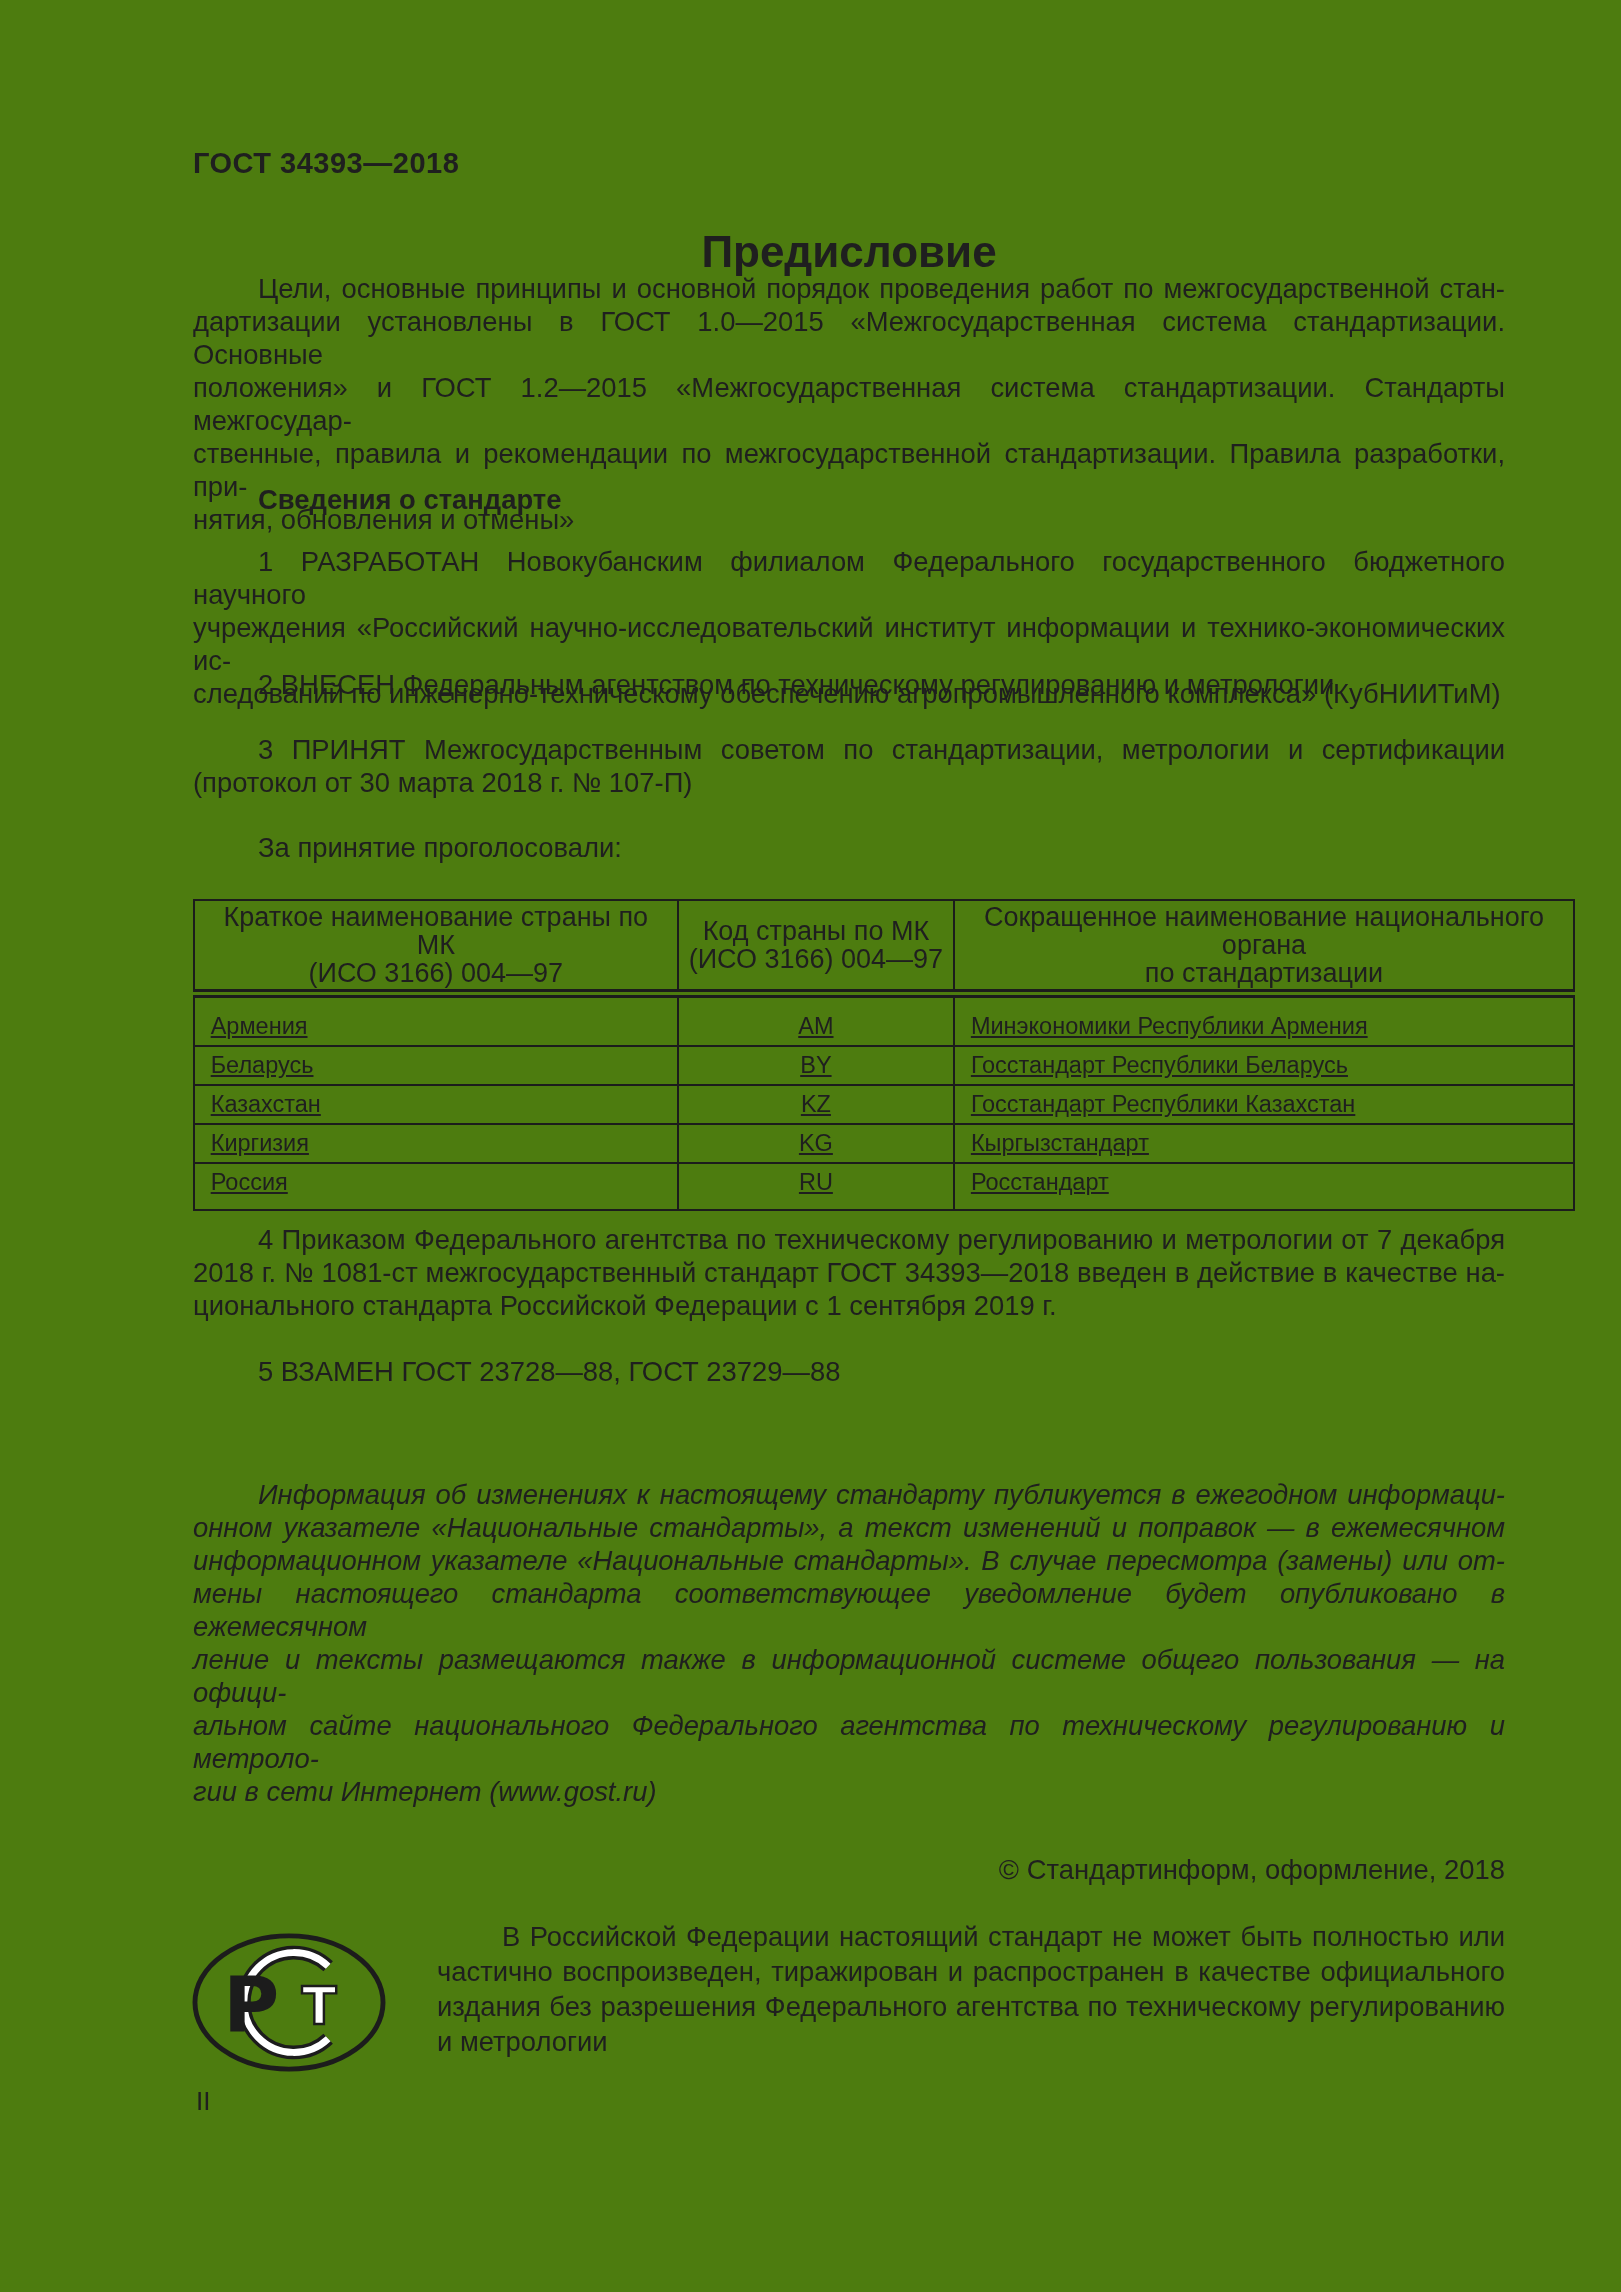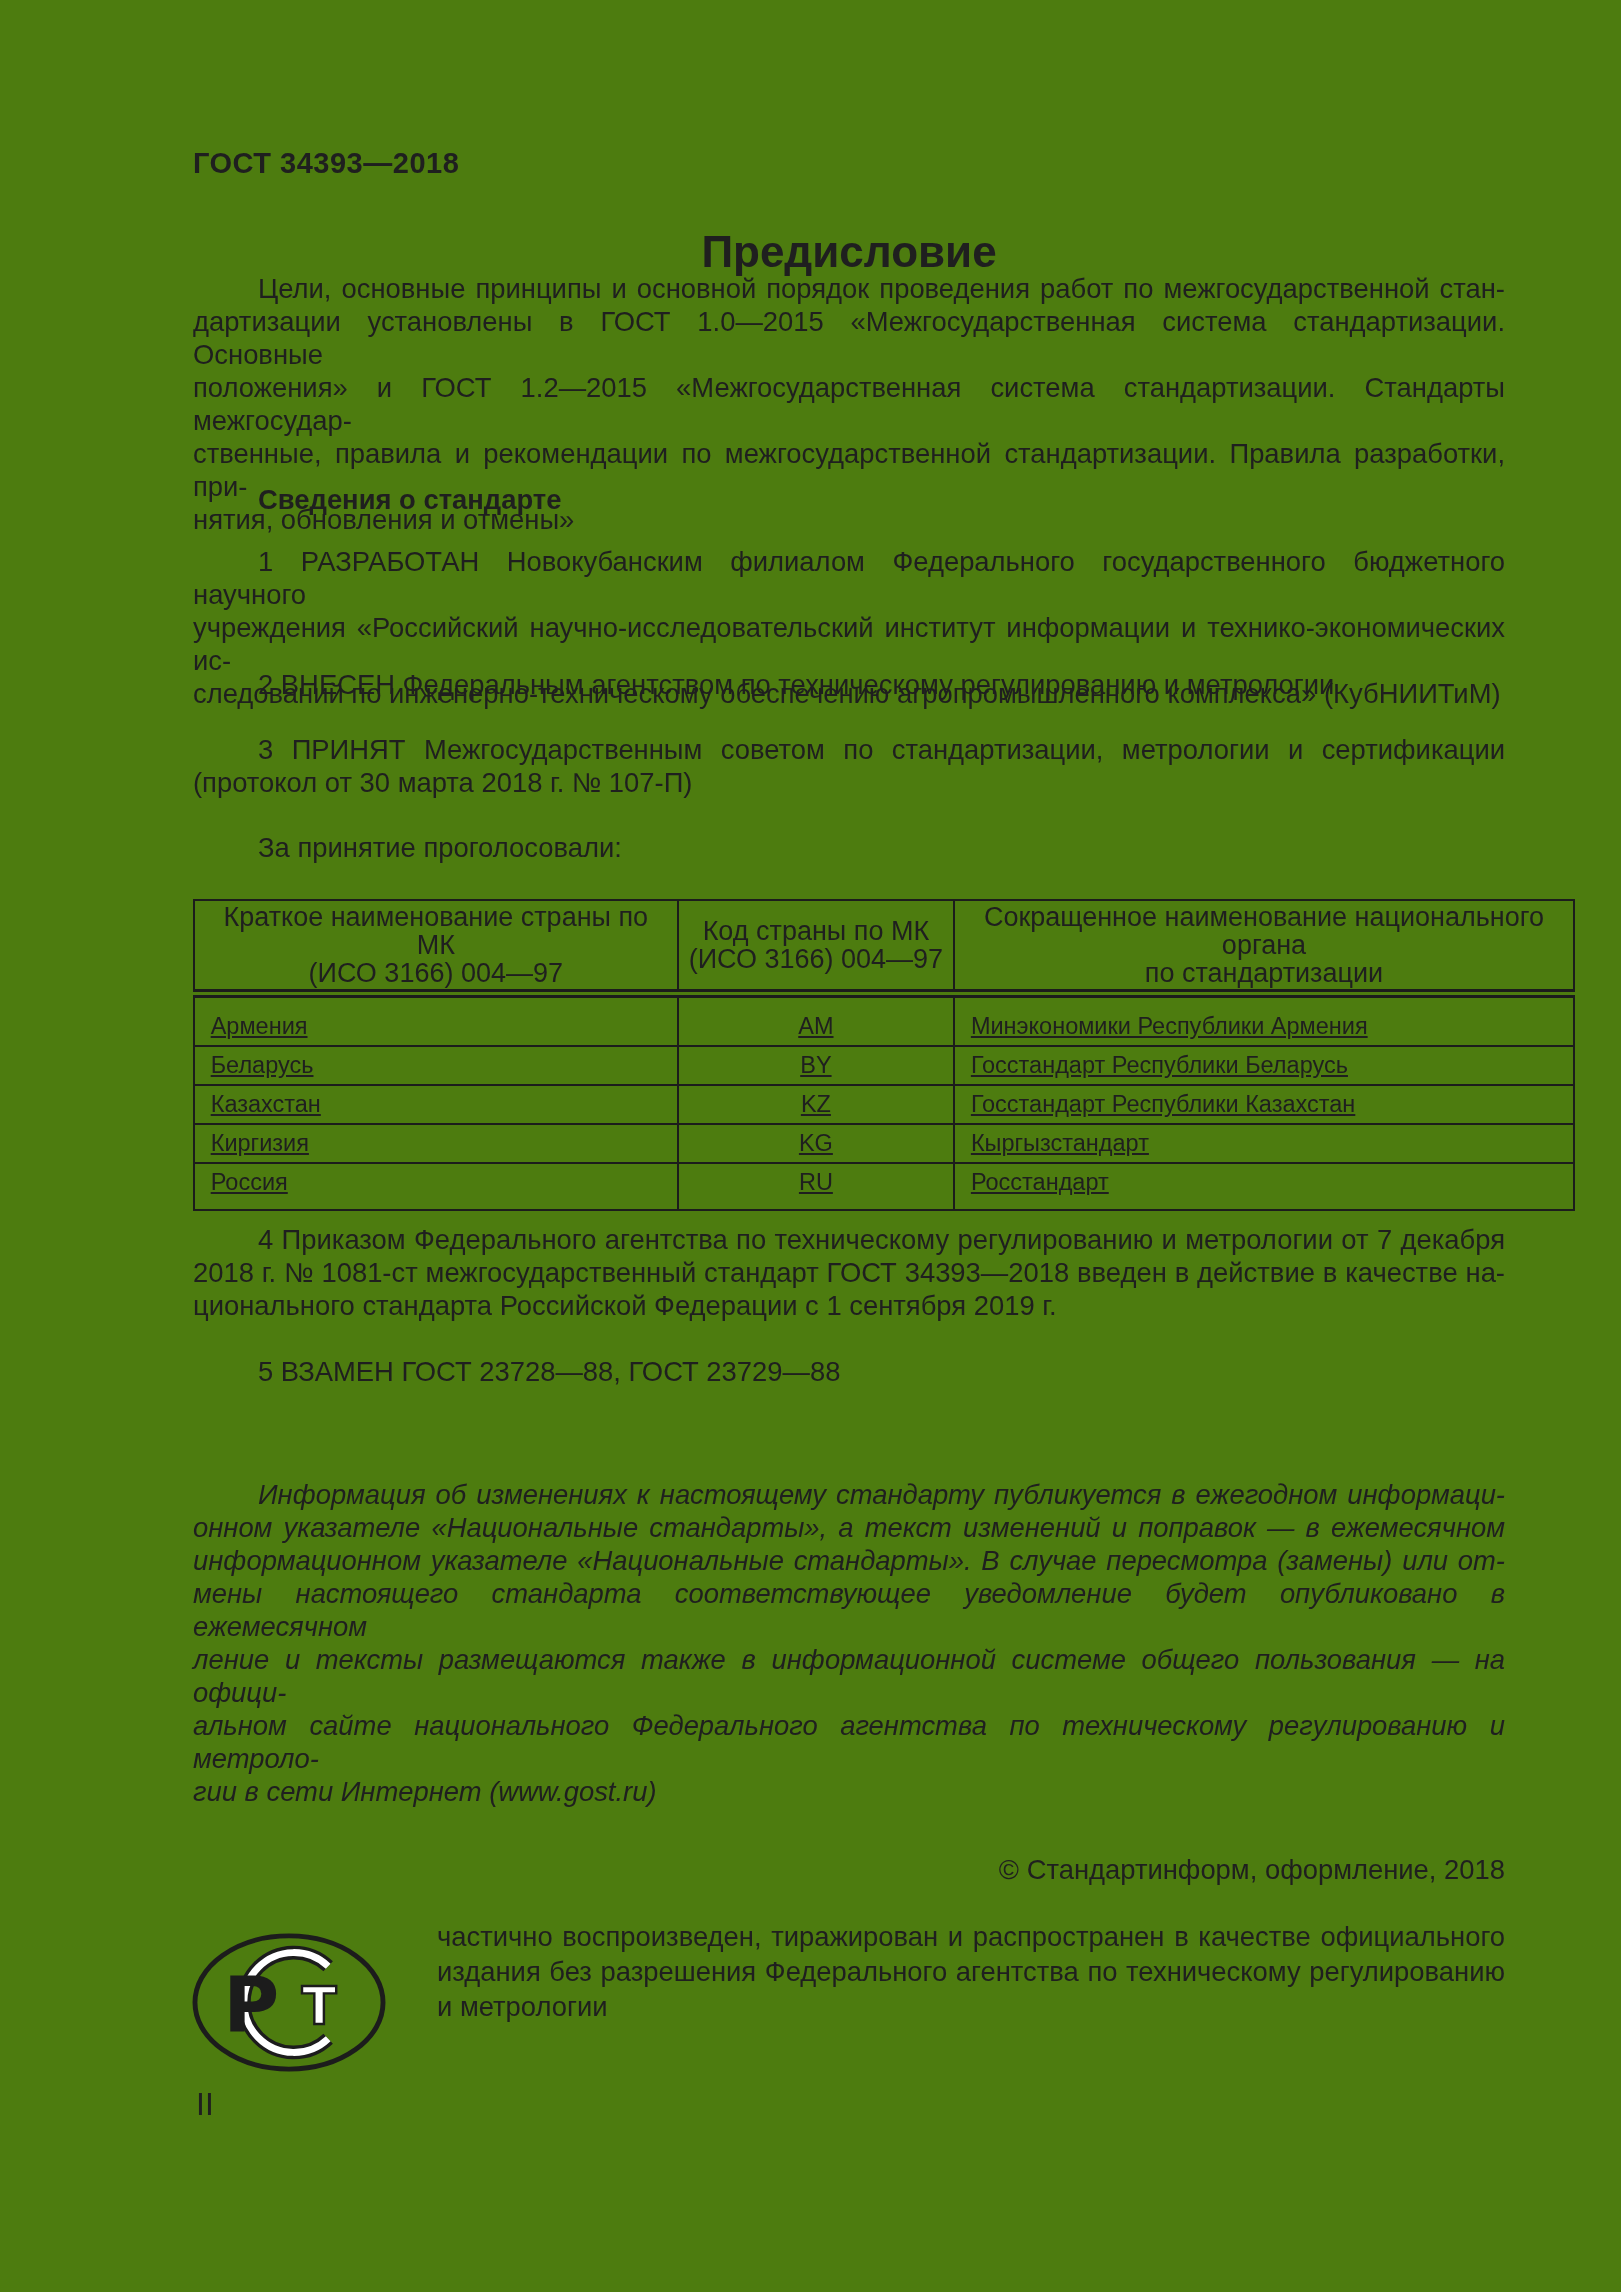--- a/index.html
+++ b/index.html
@@ -40,21 +40,21 @@
   td.cell-code    { text-align:center;margin-left:36px; }
   td.cell-agency  { padding-left:15.7px !important; }
   .w-country { width:462px; } .w-code { width:255px; } .w-agency { width:598px; }
 
   .copyright { right:116px; top:1854px; font-size:27.4px; }
 
   .logo { left:190px; top:1931px; width:198px; height:143px; }
 
   .repro-block { left:437px; top:1919px; width:1068px; font-size:27.4px; line-height:35px; }
 
-  .page-num { left:196px; top:2086px; font-size:32px; }
+  .page-num { left:196px; top:2086px; font-size:26px; }
 </style>
 </head>
 <body>
 
 <div class="page">
 
   <div class="abs doc-code">ГОСТ 34393—2018</div>
 
   <div class="abs page-title">Предисловие</div>
 
@@ -159,20 +159,21 @@
 
   <svg class="abs logo" viewBox="0 0 202 146" xmlns="http://www.w3.org/2000/svg" aria-hidden="true">
     <ellipse cx="101" cy="73" rx="96" ry="68" fill="none" stroke="#1c1c1c" stroke-width="5"></ellipse>
     <path d="M 141 36 A 51 51 0 1 0 141 110" fill="none" stroke="#1c1c1c" stroke-width="14"></path>
     <path d="M 141 36 A 51 51 0 1 0 141 110" fill="none" stroke="#ffffff" stroke-width="7"></path>
     <text x="34" y="102" font-family="'DejaVu Sans', sans-serif" font-weight="bold" font-size="78" fill="#1c1c1c">Р</text>
     <text x="114" y="95" font-family="'DejaVu Sans', sans-serif" font-weight="bold" font-size="52" fill="#ffffff" stroke="#1c1c1c" stroke-width="2.5">Т</text>
   </svg>
 
   <div class="abs repro-block">
+      <div class="tline tline-first">В Российской Федерации настоящий стандарт не может быть полностью или</div>
       <div class="tline">частично воспроизведен, тиражирован и распространен в качестве официального</div>
       <div class="tline">издания без разрешения Федерального агентства по техническому регулированию</div>
       <div class="tline tline-last">и метрологии</div>
     </div>
 
   <div class="abs page-num">II</div>
 
 </div>
 
 

